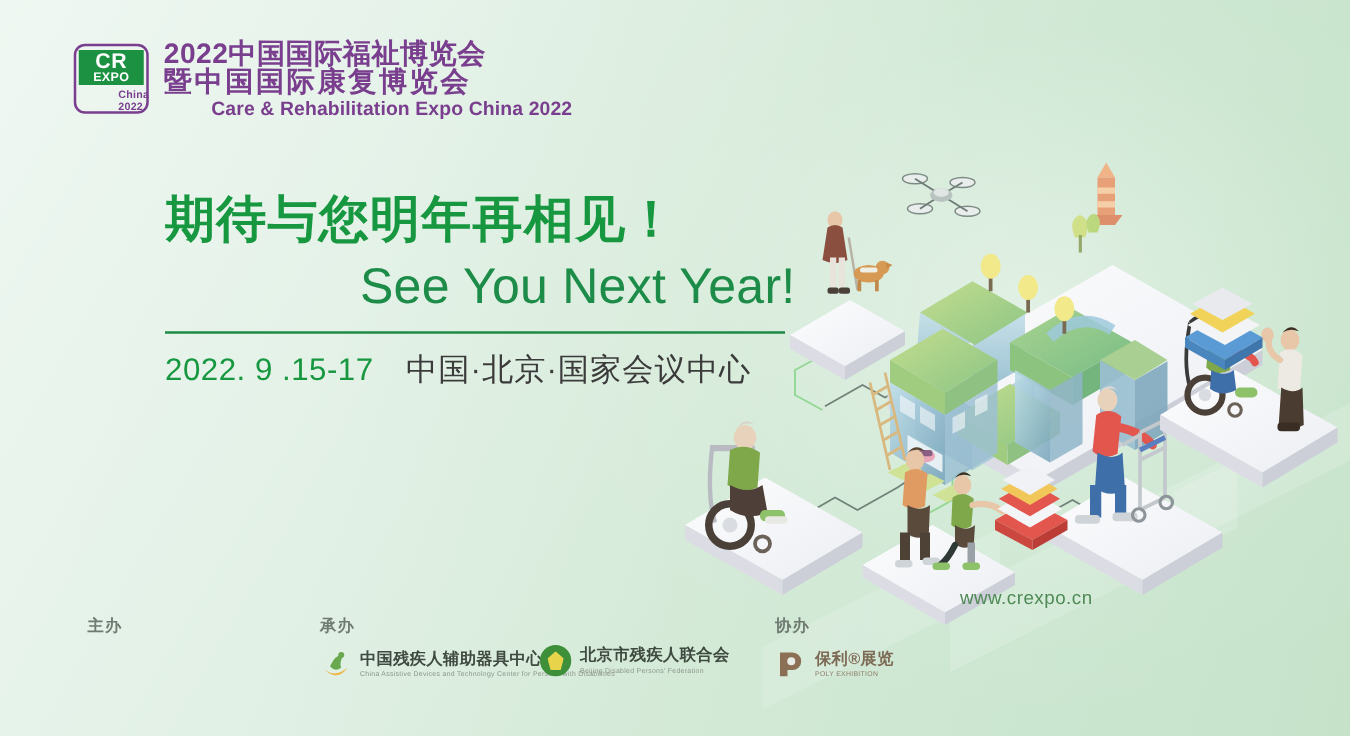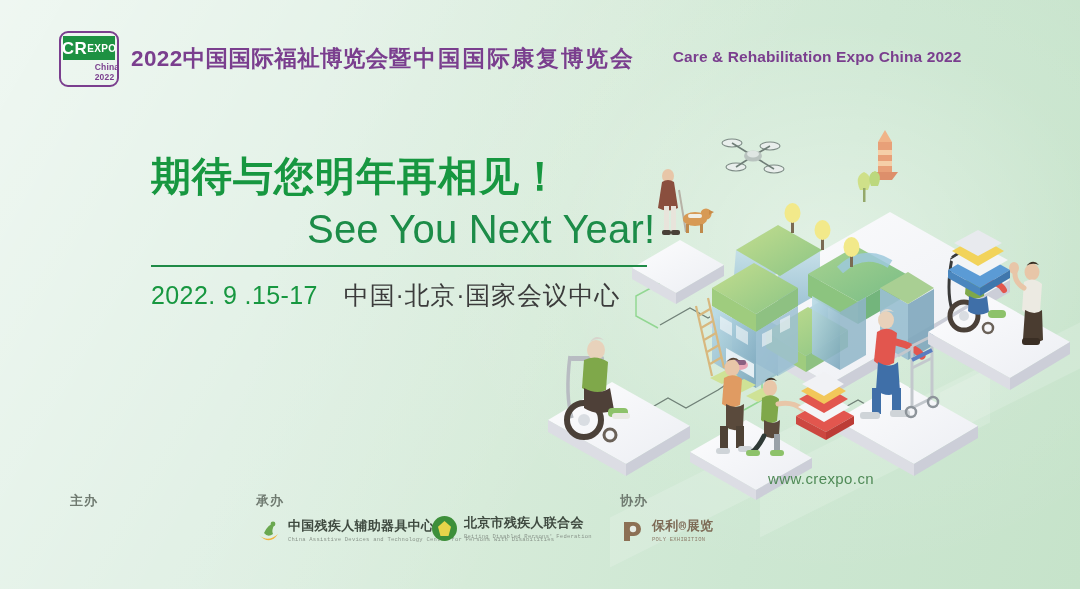--- a/index.html
+++ b/index.html
@@ -50,21 +50,21 @@
     box-sizing: border-box;
     display: flex;
     flex-direction: column;
     align-items: center;
     padding: 3px;
   }
   #logo-square {
     width: 52px; height: 36px;
     background: #1d9142;
     display: flex;
-    flex-direction: row;
+    flex-direction: column;
     align-items: center;
     justify-content: center;
     line-height: 1;
   }
   #logo-cr {
     color: #ffffff;
     font-size: 17px;
     font-weight: bold;
     letter-spacing: 0.5px;
   }
@@ -78,20 +78,21 @@
   #logo-china {
     color: #7a3e8e;
     font-size: 8.5px;
     font-weight: bold;
     margin-top: 2px;
     letter-spacing: 0.2px;
     padding-left: 36px;
   }
   #header-text {
     display: flex;
+    flex-direction: column;
     line-height: 1.04;
   }
   .hdr-cn1, .hdr-cn2 {
     color: #7a3e8e;
     font-size: 22.5px;
     font-weight: bold;
     letter-spacing: 0.4px;
   }
   .hdr-cn2 { letter-spacing: 2.1px; }
   .hdr-en {
@@ -101,21 +102,20 @@
     letter-spacing: 0.1px;
     margin-top: 2px;
     margin-left: 38px;
   }
 
   
   #headline {
     position: absolute;
     left: 132px; top: 154px;
     z-index: 40;
-    margin-left: 19px;
   }
   #headline-cn {
     color: #179740;
     font-size: 40px;
     font-weight: bold;
     letter-spacing: 1px;
     line-height: 1.12;
     white-space: nowrap;
   }
   #headline-en {
@@ -162,21 +162,21 @@
   }
 
   
   #sponsors {
     position: absolute;
     left: 0; top: 492px;
     width: 1080px;
     height: 70px;
     z-index: 40;
   }
-  .sp-group { position: absolute; font-family: Liberation Mono, monospace; }
+  .sp-group { position: absolute; }
   .sp-title {
     color: #6f7a70;
     font-size: 13px;
     font-weight: bold;
     letter-spacing: 1px;
     margin-bottom: 9px;
   }
   .sp-logo-row {
     display: flex;
     align-items: center;

